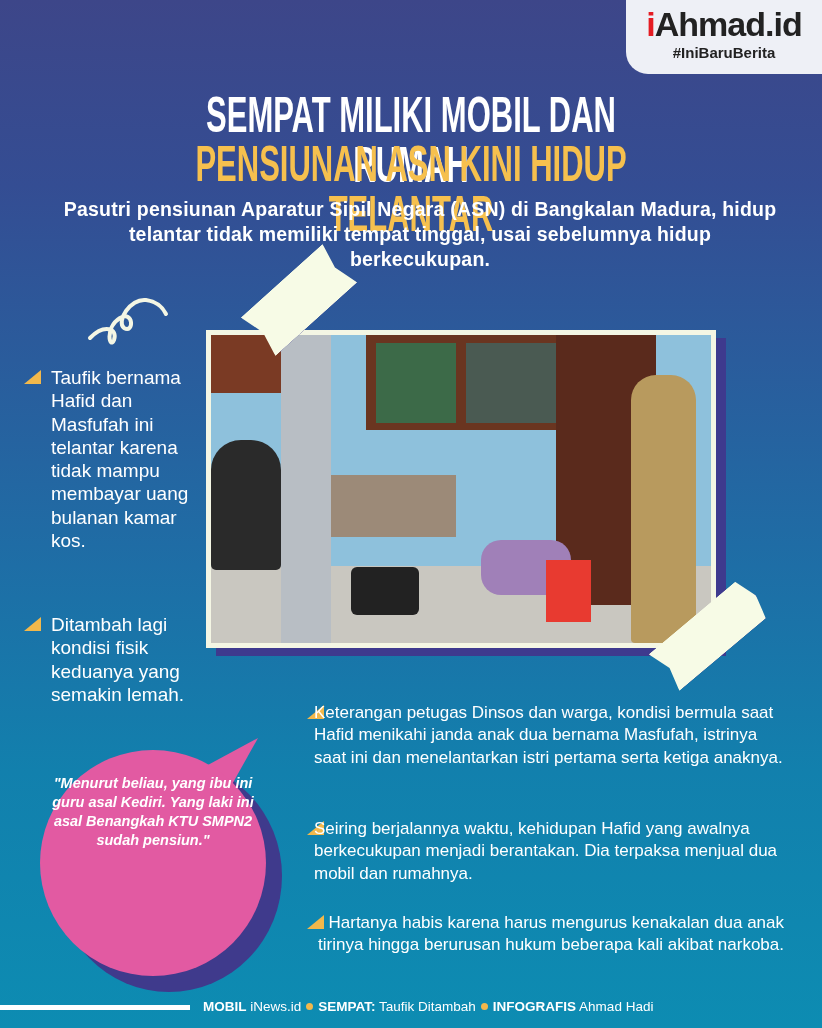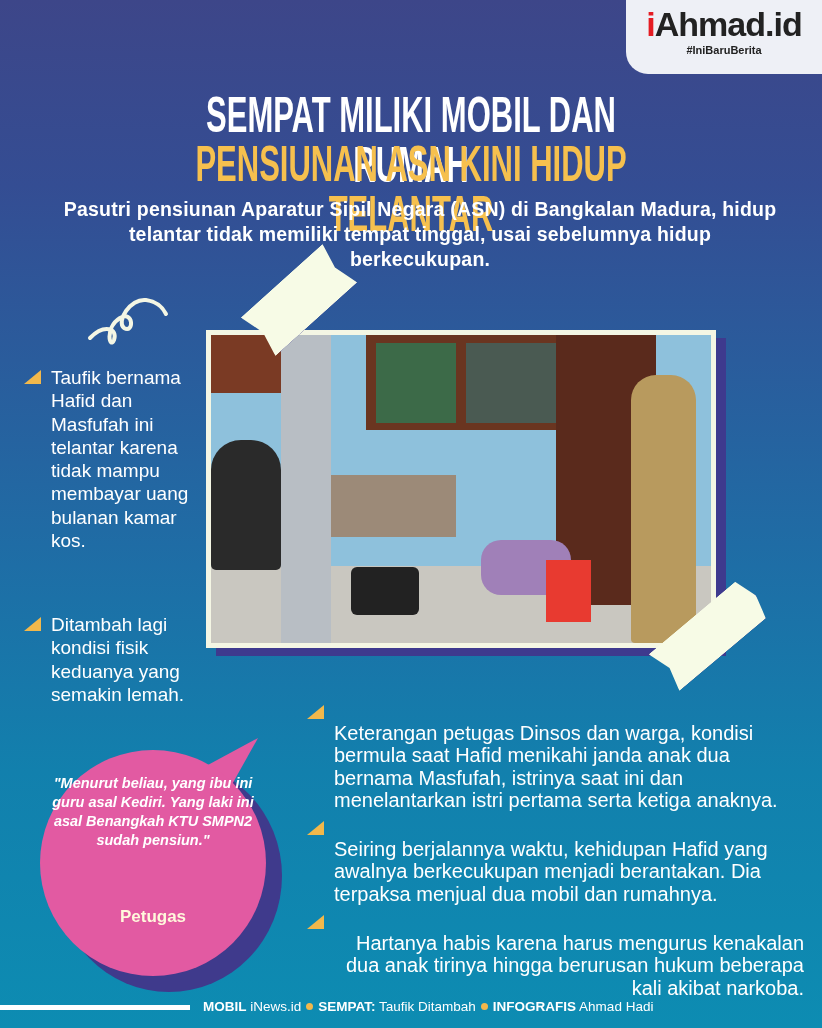--- a/index.html
+++ b/index.html
@@ -14,21 +14,21 @@
       background: #eef0f6; border-bottom-left-radius: 22px;
       text-align: center;
     }
     .brand-logo {
       font-family: "Liberation Sans", sans-serif; font-weight: 700;
       font-size: 34px; color: #222; letter-spacing: -1px;
       margin-top: 6px; line-height: 36px;
     }
     .brand-logo .i { color: #e51c23; }
     .brand-tag {
-      font-size: 11px; font-weight: 700; color: #222; margin-top: 2px;
+      font-size: 15px; font-weight: 700; color: #222; margin-top: 2px;
     }
     .headline {
       position: absolute; left: 0; width: 822px; text-align: center;
       font-family: "Liberation Sans", sans-serif; font-weight: 700;
       transform: scaleX(0.62); transform-origin: center;
       letter-spacing: 0px;
     }
     .h1 { top: 90px; font-size: 50px; color: #ffffff; line-height: 50px; }
     .h2 { top: 139px; font-size: 50px; color: #f6c04e; line-height: 50px; }
     .subtitle {
@@ -75,21 +75,21 @@
       border-left: 17px solid transparent; border-bottom: 14px solid #f2b84b;
     }
     .left-text {
       position: absolute; font-size: 19px; line-height: 23.3px; font-weight: 400;
     }
     .lt1 { left: 51px; top: 366px; width: 150px; }
     .lt2 { left: 51px; top: 613px; width: 150px; }
     .b1 { left: 24px; top: 370px; }
     .b2 { left: 24px; top: 617px; }
     .right-text {
-      position: absolute; left: 334px; font-size: 20px; line-height: 22.3px; width: 470px; margin-top: 20px;
+      position: absolute; left: 314px; font-size: 17px; line-height: 22.3px; width: 470px;
     }
     .rt1 { top: 702px; }
     .rt2 { top: 818px; }
     .rt3 { top: 912px; text-align: right; }
     .b3 { left: 307px; top: 705px; }
     .b4 { left: 307px; top: 821px; }
     .b5 { left: 307px; top: 915px; }
     .bubble-shadow {
       position: absolute; left: 56px; top: 760px; width: 226px; height: 232px;
       border-radius: 50%; background: #3f3a8c;
@@ -166,21 +166,20 @@
 <div class="bullet-tri b5"></div>
 <div class="right-text rt3">Hartanya habis karena harus mengurus kenakalan dua anak tirinya hingga berurusan hukum beberapa kali akibat narkoba.</div>
 
 <div class="bubble-shadow"></div>
 <svg style="position:absolute;left:170px;top:730px;" width="100" height="60">
   <polygon points="10,50 88,8 60,58" fill="#e25aa2"></polygon>
 </svg>
 <div class="bubble"></div>
 <div class="quote">"Menurut beliau, yang ibu ini guru asal Kediri. Yang laki ini asal Benangkah KTU SMPN2 sudah pensiun."</div>
 <div class="quote-src">
-  <div>Petugas</div>
 </div>
 
 <div class="footer-line"></div>
 <div class="footer">
   <b>MOBIL</b>
   <span>iNews.id</span><span class="dot"></span><b>SEMPAT:</b>
   <span>Taufik Ditambah</span><span class="dot"></span><b>INFOGRAFIS</b>
   <span>Ahmad Hadi</span>
 </div>
 

